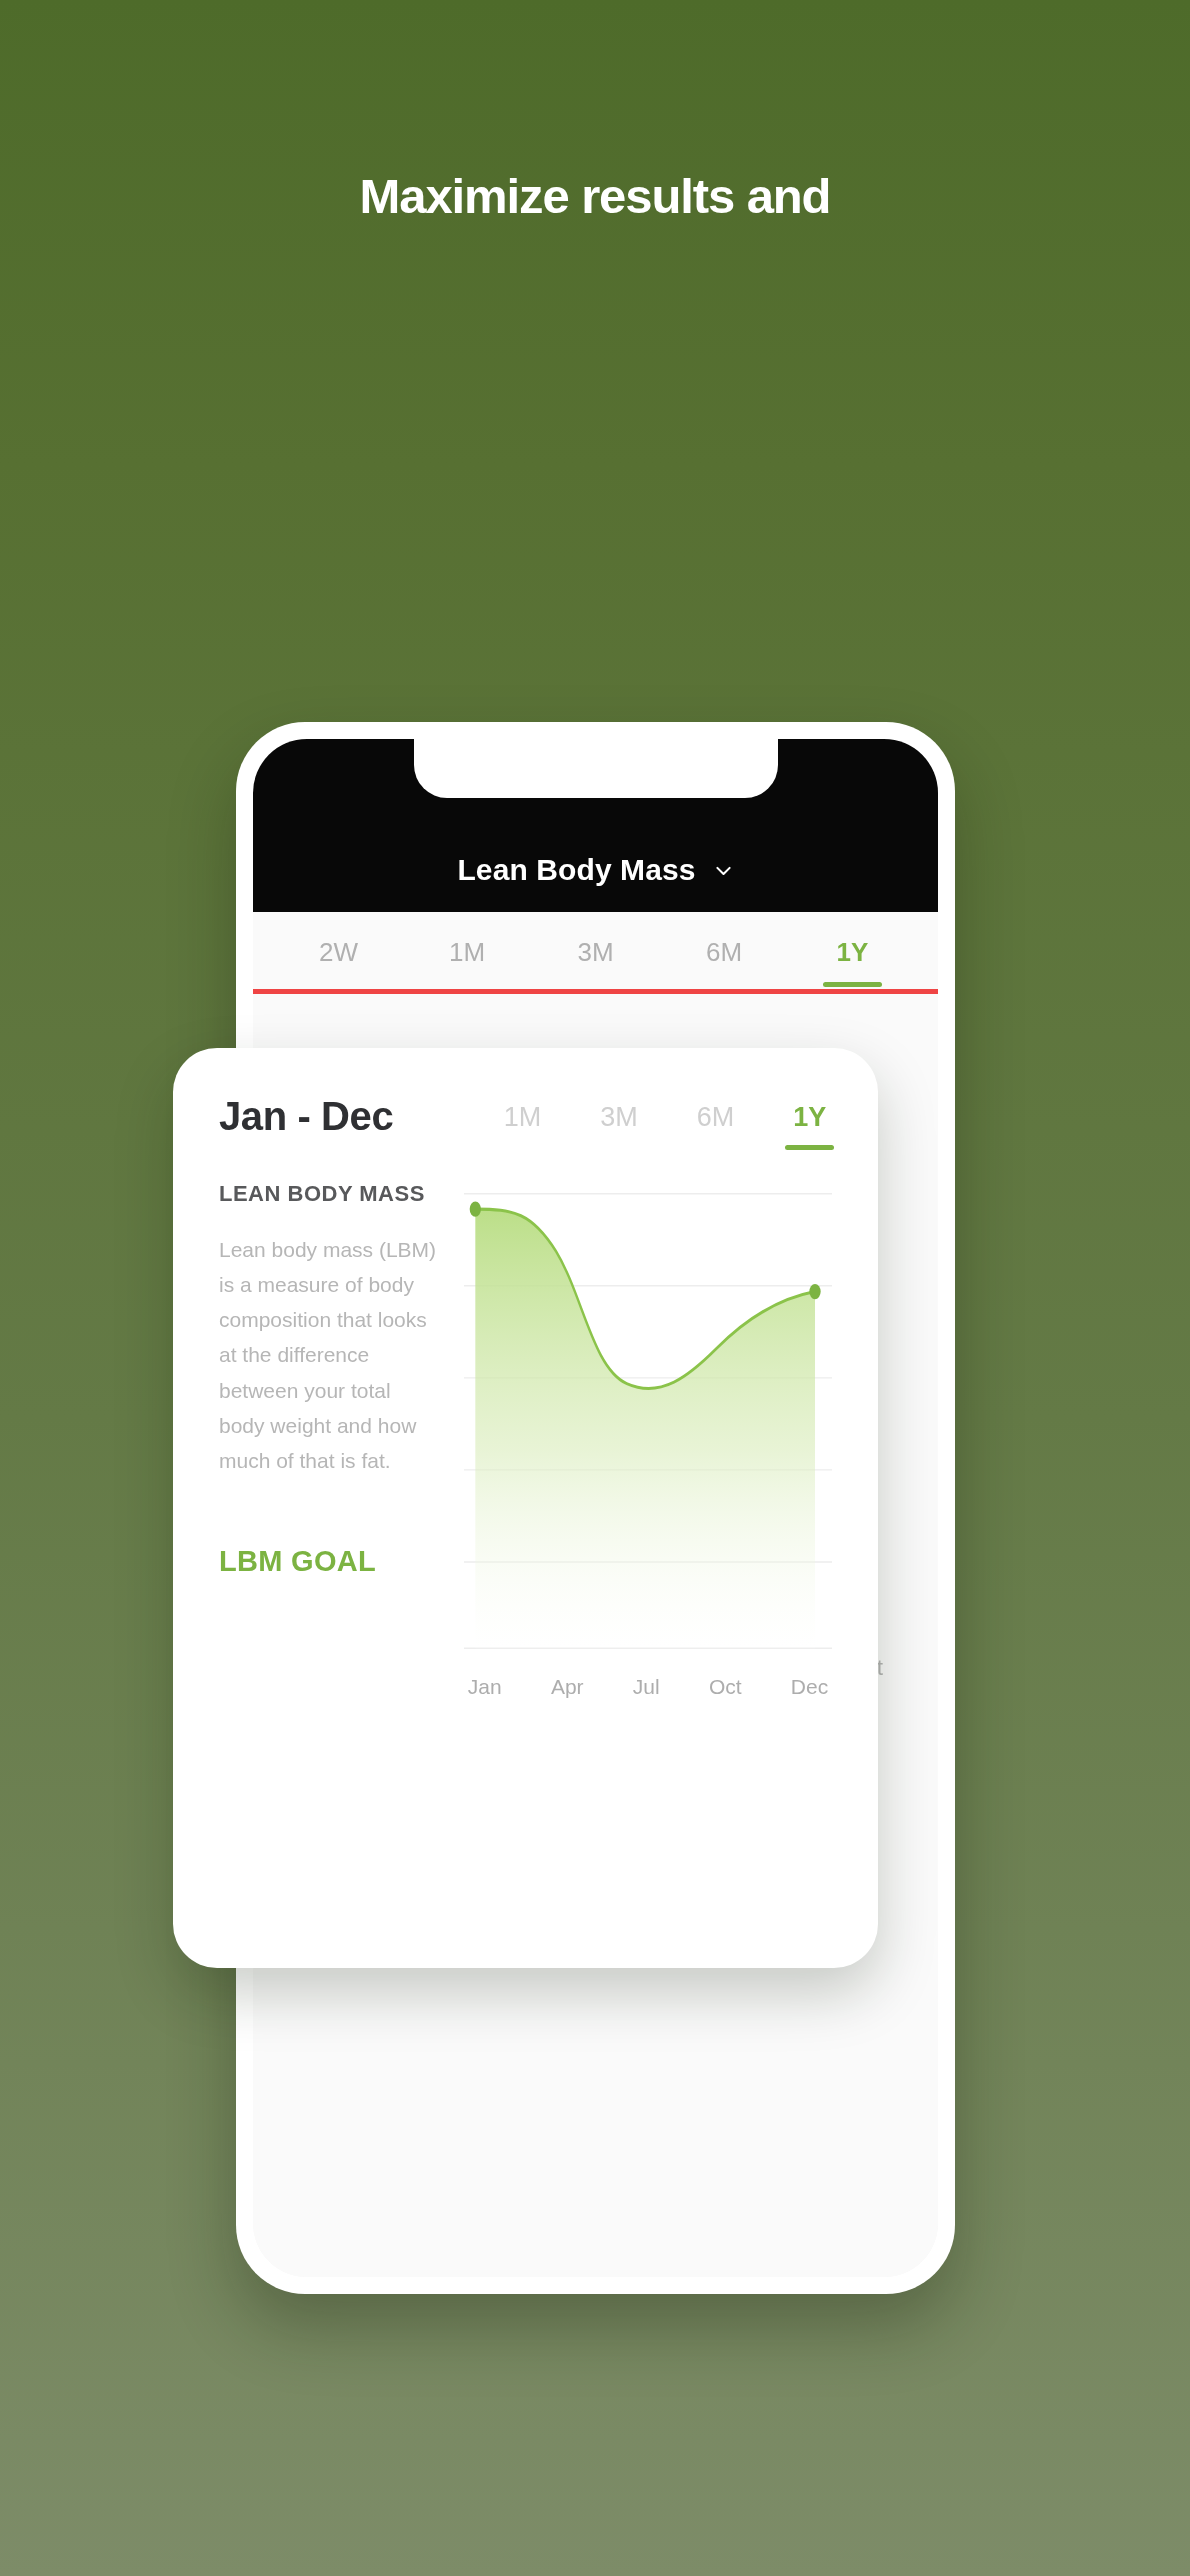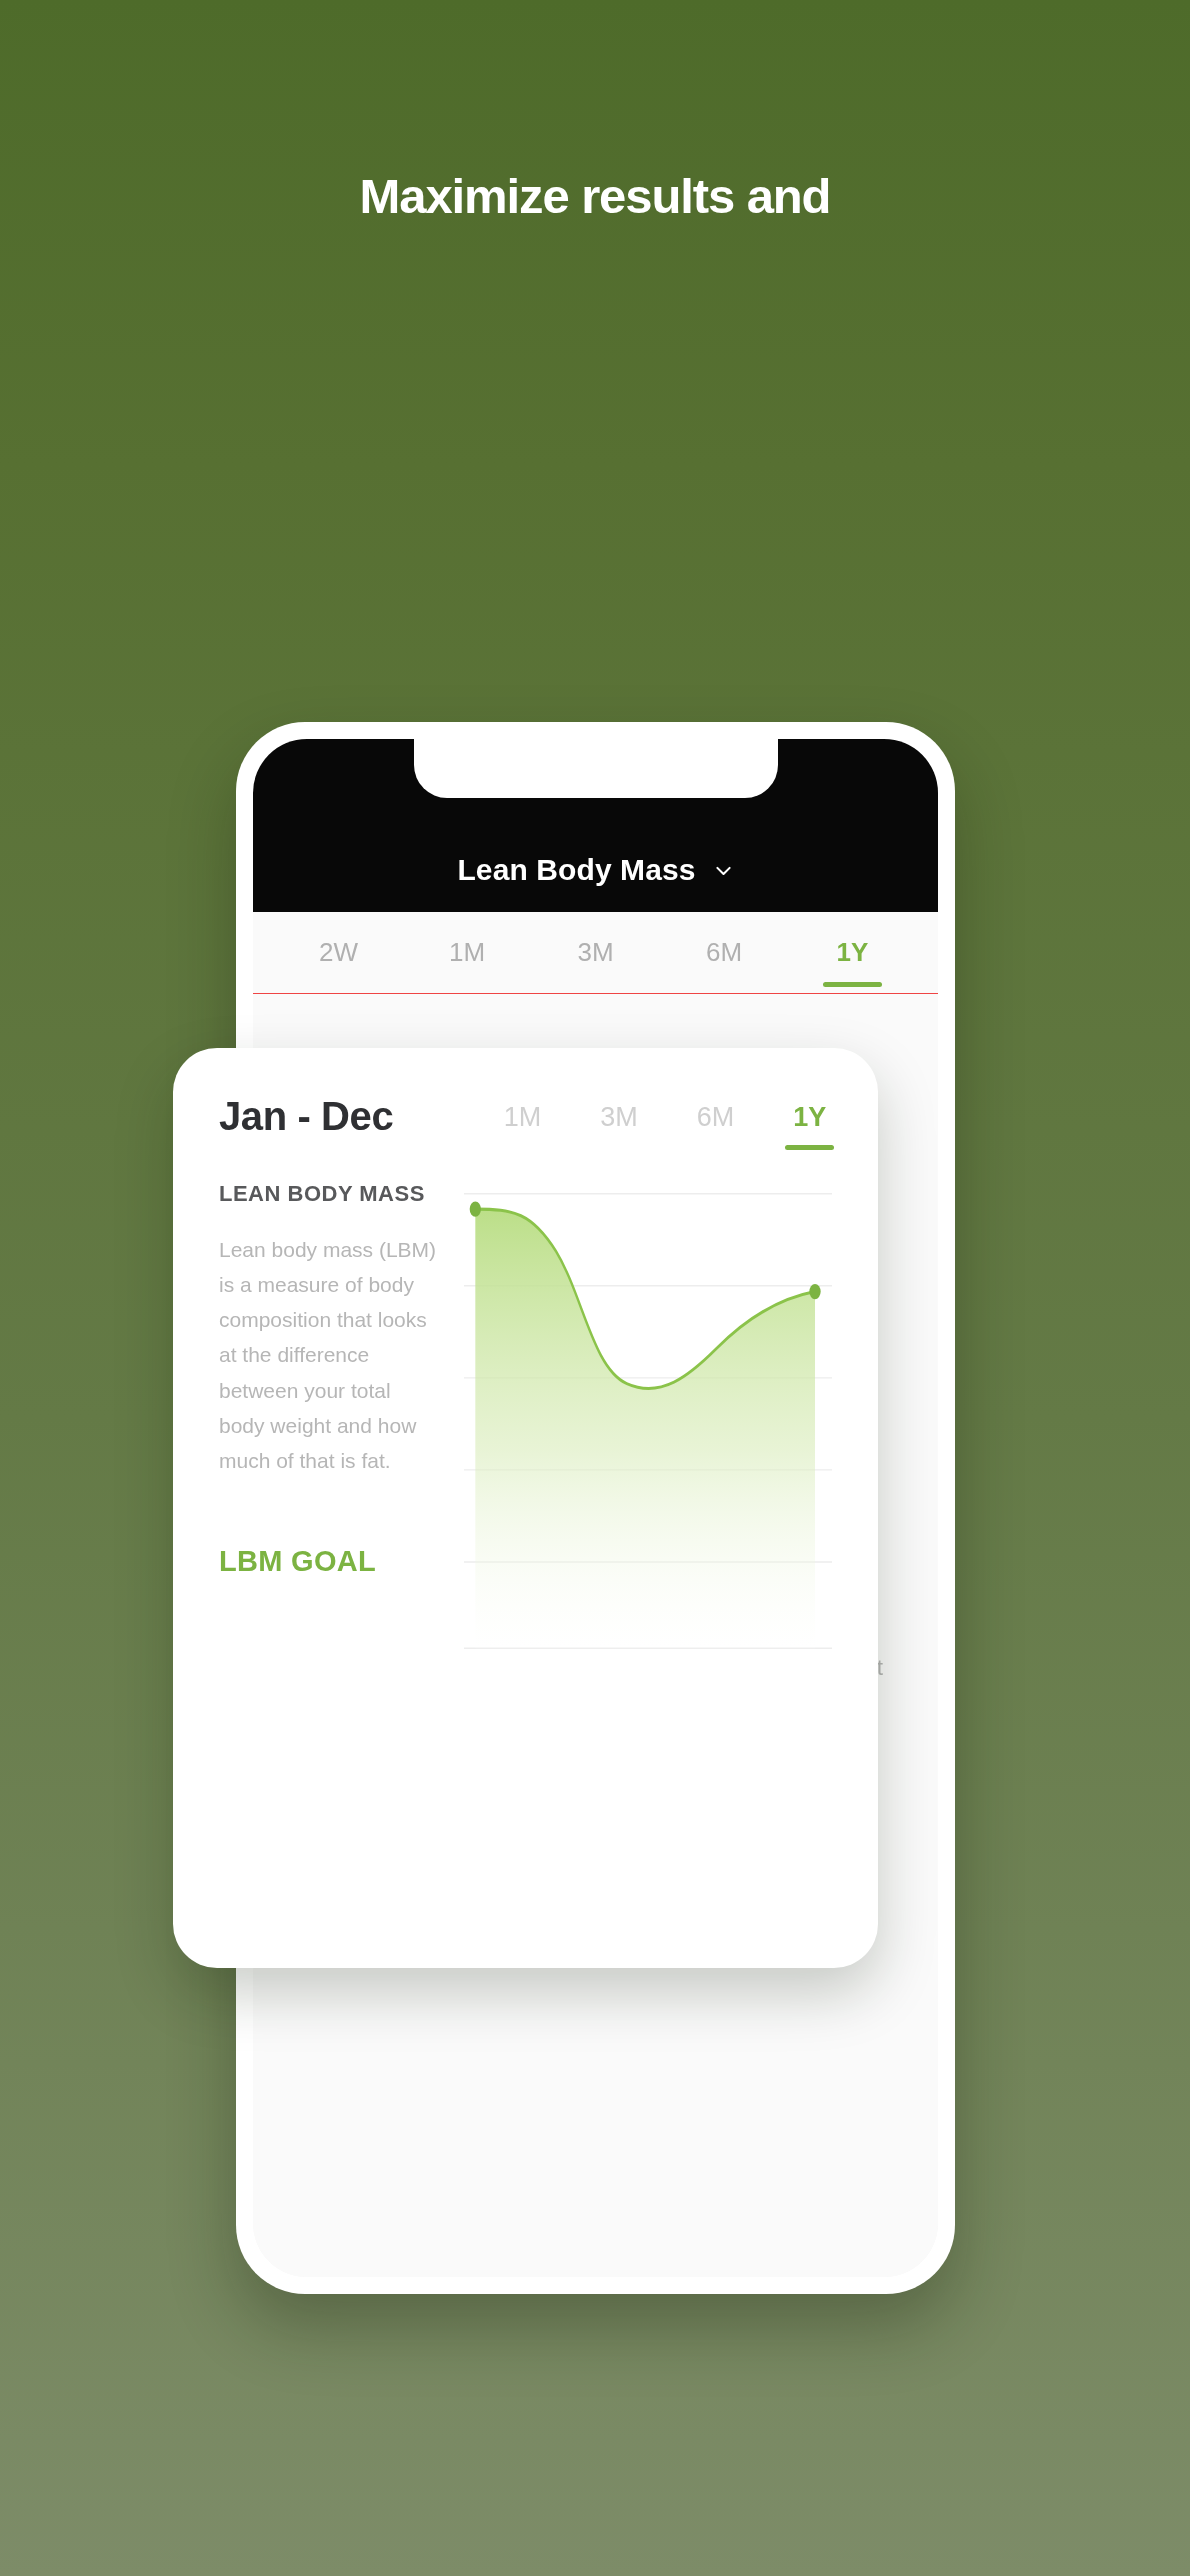--- a/index.html
+++ b/index.html
@@ -92,21 +92,21 @@
   .chev-down svg { display: block; }
 
   
   .period-tabs {
     display: flex;
     align-items: flex-start;
     justify-content: space-between;
     padding: 25px 52px 0 52px;
     background: #fafafa;
     height: 82px;
-    border-bottom: 1px solid #ef4444;
+    border-bottom: 5px solid #ef4444;
   }
   .period-tab {
     position: relative;
     font-size: 26px;
     color: #b0b0b0;
     font-weight: 500;
     padding-bottom: 19px;
     min-width: 67px;
     text-align: center;
   }
@@ -340,17 +340,24 @@
           </g>
 
           <path d="M16,22 C 70,22 96,26 130,66 C 168,112 182,188 230,204 C 278,220 318,196 356,168 C 396,138 440,116 496,108 L496,480 L16,480 Z" fill="url(#areaFill)"></path>
 
           <path d="M16,22 C 70,22 96,26 130,66 C 168,112 182,188 230,204 C 278,220 318,196 356,168 C 396,138 440,116 496,108" fill="none" stroke="#8bc34a" stroke-width="3.2" stroke-linecap="round"></path>
 
           <circle cx="16" cy="22" r="8" fill="#7cb342"></circle>
           <circle cx="496" cy="108" r="8" fill="#7cb342"></circle>
         </svg>
       </div>
+      <div class="chart-xaxis">
+        <span class="chart-xtick">Jan</span>
+        <span class="chart-xtick">Apr</span>
+        <span class="chart-xtick">Jul</span>
+        <span class="chart-xtick">Oct</span>
+        <span class="chart-xtick">Dec</span>
+      </div>
     </div>
 
   </div>
 </div>
 
 
 </body></html>

